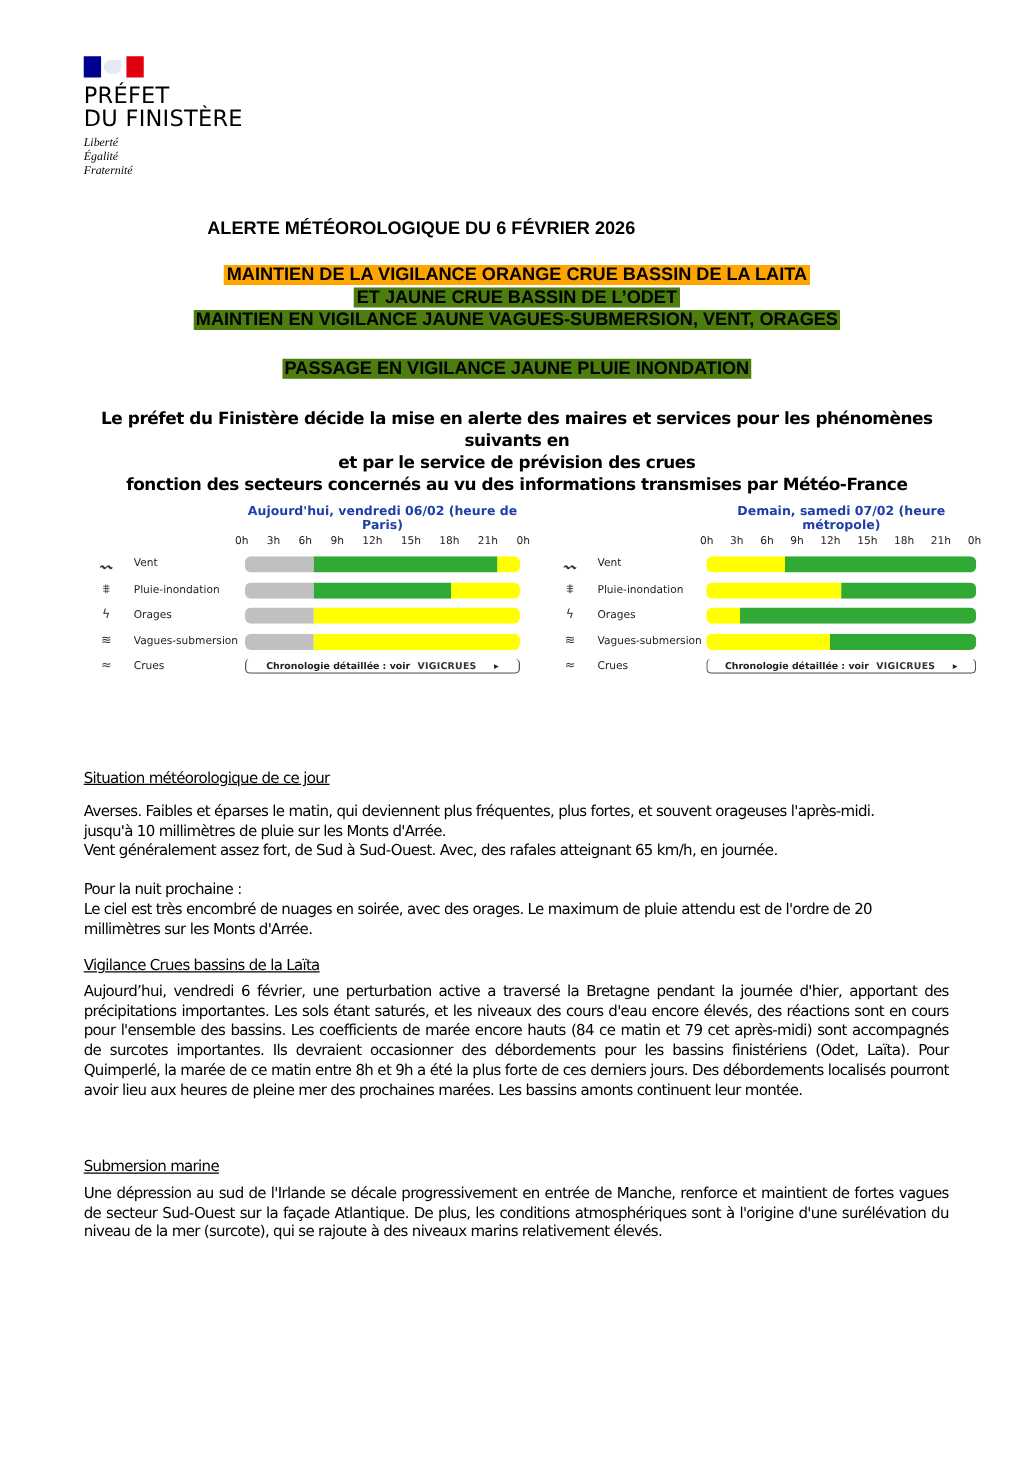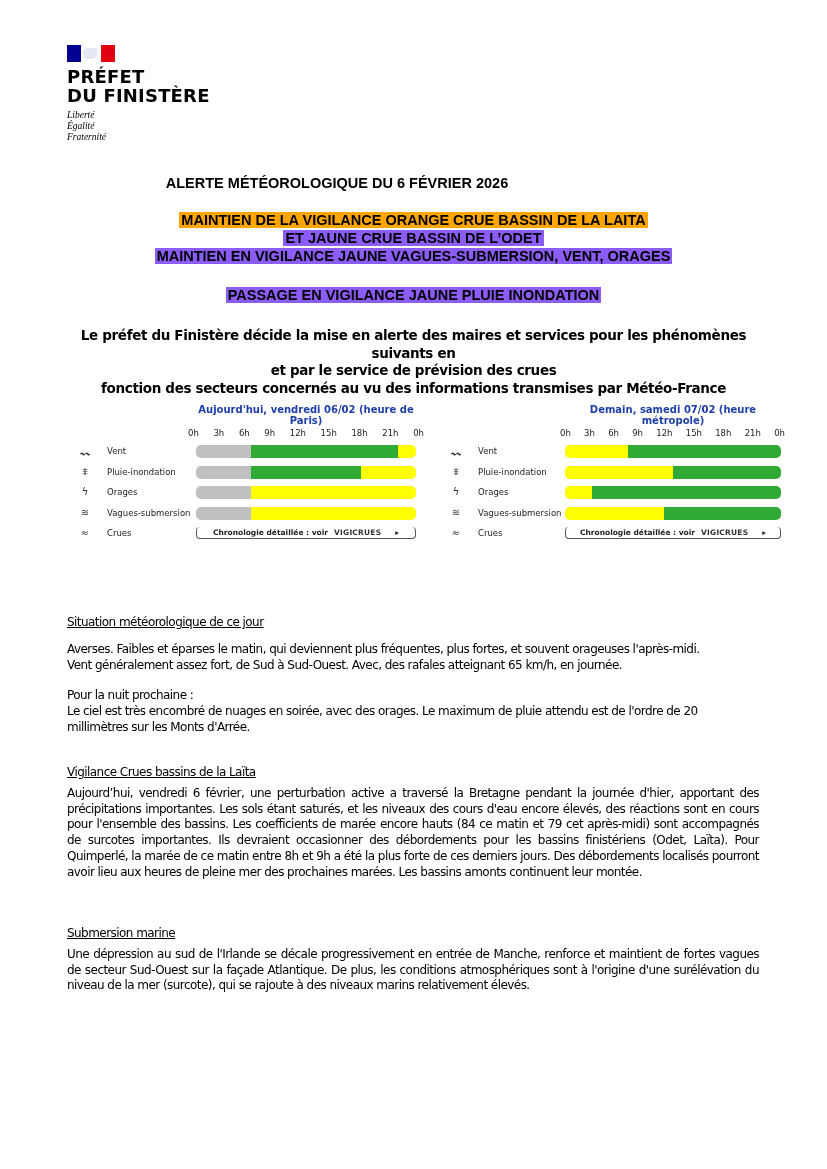--- a/index.html
+++ b/index.html
@@ -4,28 +4,28 @@
 <style>
   html, body { margin:0; padding:0; background:#fff; }
   body { width:827px; height:1169px; position:relative; overflow:hidden; font-family:"Liberation Sans", sans-serif; color:#000; }
   .abs { position:absolute; }
   
   .flag { left:67px; top:45px; width:48px; height:17px; display:flex; }
   .flag .b { width:14px; background:#000091; }
   .flag .w { width:20px; background:#fff; position:relative; }
   .flag .w::after { content:""; position:absolute; left:2px; top:3px; width:14px; height:11px; border-radius:6px 2px 6px 6px; background:#e6e8f3; }
   .flag .r { width:14px; background:#e1000f; }
-  .logo-title { left:67px; top:67px; font-weight:bold; font-size:18px; line-height:19px; letter-spacing:0.2px; font-family:"DejaVu Sans", sans-serif; }
+  .logo-title { left:67px; top:67px; font-weight:normal; font-size:18px; line-height:19px; letter-spacing:0.2px; font-family:"DejaVu Sans", sans-serif; }
   .motto { left:67px; top:110px; font-family:"Liberation Serif", serif; font-style:italic; font-size:9.5px; line-height:11px; }
   
   .h-main { left:0; width:674px; top:175px; text-align:center; font-weight:bold; font-size:14.5px; }
   .banner { left:0; width:827px; text-align:center; font-weight:bold; font-size:14.5px; line-height:17px; }
   .banner span { padding:0 2px; }
   .hl-orange { background:#ffa500; }
-  .hl-yellow { background:#8b5cf6; }
+  .hl-yellow { background:#4d7c0f; }
   .intro { left:60px; width:707px; top:327px; text-align:center; font-weight:bold; font-size:13.5px; line-height:17.5px; font-family:"DejaVu Sans", sans-serif; letter-spacing:-0.35px; }
   
   .vig { font-family:"DejaVu Sans", sans-serif; }
   .vig-title { font-size:10px; color:#1e3fa8; font-weight:bold; text-align:center; }
   .hours { display:flex; justify-content:space-between; font-size:8.5px; color:#222; }
   .vrow { height:14px; position:absolute; }
   .vrow .ico { position:absolute; left:0; width:20px; text-align:center; font-size:10px; color:#333; }
   .vrow .lbl { position:absolute; left:32px; font-size:8.5px; color:#222; top:1px; }
   .bar { position:absolute; height:13px; border-radius:5px; overflow:hidden; display:flex; }
   .bar div { height:100%; }
@@ -175,20 +175,21 @@
         <span class="lbl">Crues</span>
         <div class="chrono" style="left: 119px; width: 214px; top: 0px;"><span>Chronologie détaillée : voir</span><span class="vg">VIGICRUES</span><span class="arr">▸</span></div>
       </div>
     </div>
 </div>
 
 <div class="abs txt" style="top:603px;margin-top:12px;">
   <p class="sec-title">Situation météorologique de ce jour</p>
   <div style="height:11px"></div>
   <p>Averses. Faibles et éparses le matin, qui deviennent plus fréquentes, plus fortes, et souvent orageuses l'après-midi.</p>
+  <p>jusqu'à 10 millimètres de pluie sur les Monts d'Arrée.</p>
   <p>Vent généralement assez fort, de Sud à Sud-Ouest. Avec, des rafales atteignant 65 km/h, en journée.</p>
   <div style="height:15px"></div>
   <p>Pour la nuit prochaine :</p>
   <p>Le ciel est très encombré de nuages en soirée, avec des orages. Le maximum de pluie attendu est de l'ordre de 20 millimètres sur les Monts d'Arrée.</p>
 </div>
 
 <div class="abs txt" style="top:765px;">
   <p class="sec-title">Vigilance Crues bassins de la Laïta</p>
   <div style="height:5px"></div>
   <p class="just">Aujourd’hui, vendredi 6 février, une perturbation active a traversé la Bretagne pendant la journée d'hier, apportant des précipitations importantes. Les sols étant saturés, et les niveaux des cours d'eau encore élevés, des réactions sont en cours pour l'ensemble des bassins. Les coefficients de marée encore hauts (84 ce matin et 79 cet après-midi) sont accompagnés de surcotes importantes. Ils devraient occasionner des débordements pour les bassins finistériens (Odet, Laïta). Pour Quimperlé, la marée de ce matin entre 8h et 9h a été la plus forte de ces derniers jours. Des débordements localisés pourront avoir lieu aux heures de pleine mer des prochaines marées. Les bassins amonts continuent leur montée.</p>

